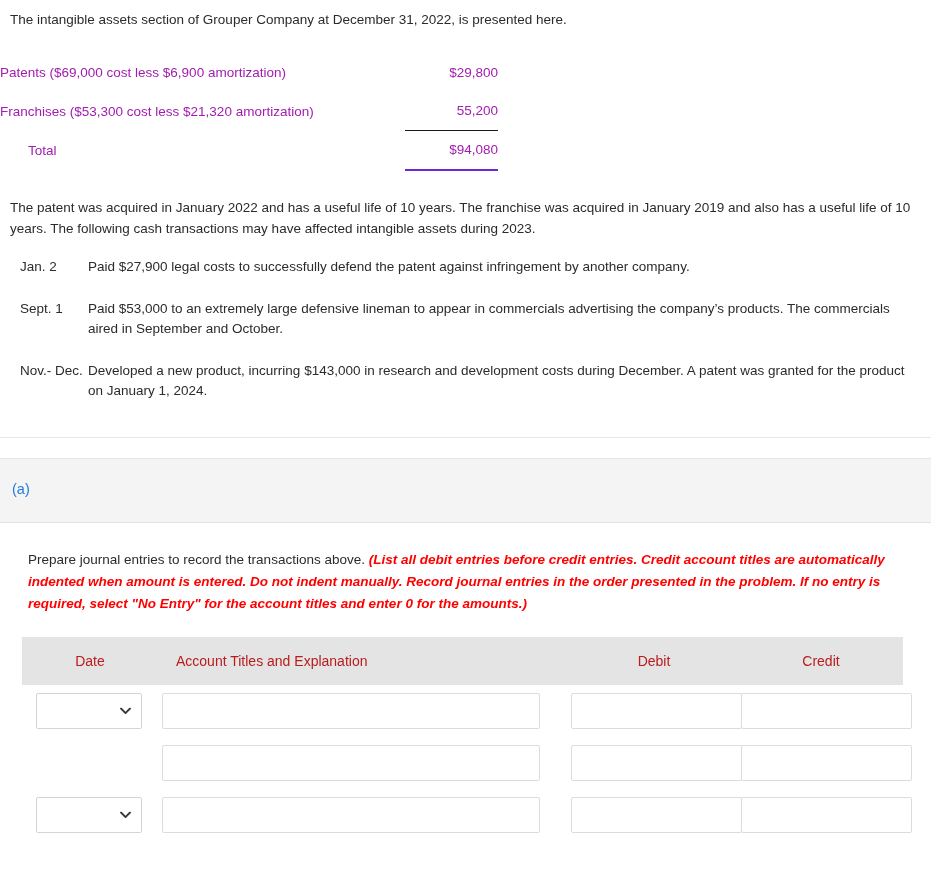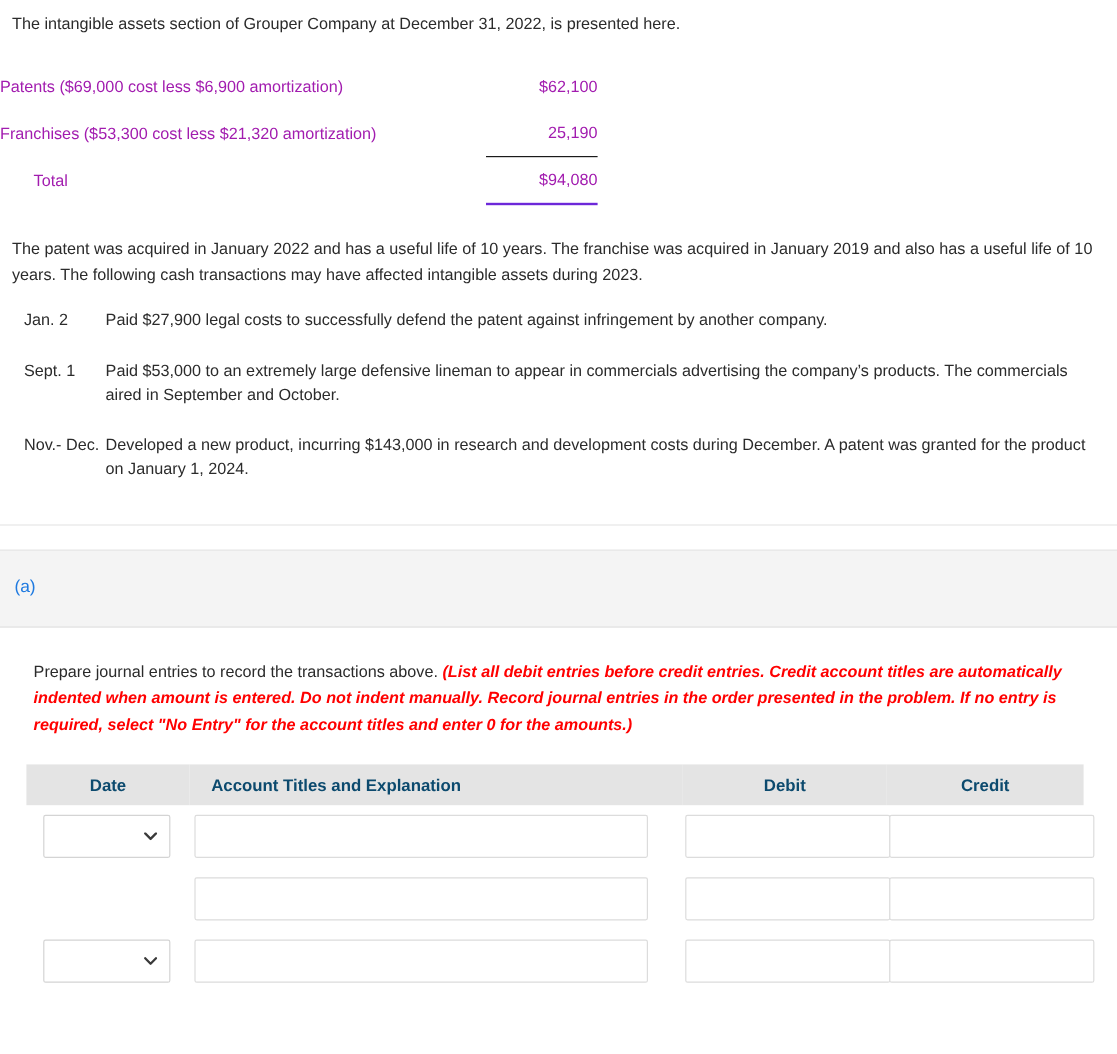--- a/index.html
+++ b/index.html
@@ -109,23 +109,23 @@
   .journal {
     margin-top: 22px;
     margin-left: 22px;
     width: 881px;
     border-collapse: collapse;
     table-layout: fixed;
   }
   .journal thead th {
     background: #e4e4e4;
     font-size: 14px;
-    font-weight: bold;
-    color: #0c4a6e;
-    height: 34px;
+    font-weight: normal;
+    color: #b91c1c;
+    height: 48px;
     padding: 0;
     text-align: center;
   }
   .col-date   { width: 136px; }
   .col-acct   { width: 411px; }
   .col-debit  { width: 170px; }
   .col-credit { width: 164px; }
 
   .journal tbody td { padding: 0; height: 52px; vertical-align: middle; }
 
@@ -176,25 +176,25 @@
 <body>
 
 <div class="page">
 
   <div class="intro">The intangible assets section of Grouper Company at December 31, 2022, is presented here.</div>
 
   <table class="intangibles">
     <tbody>
       <tr>
         <td class="lbl-cell">Patents ($69,000 cost less $6,900 amortization)</td>
-        <td class="amt-cell">$62,100</td>
+        <td class="amt-cell">$29,800</td>
       </tr>
       <tr>
         <td class="lbl-cell">Franchises ($53,300 cost less $21,320 amortization)</td>
-        <td class="amt-cell rule-single">25,190</td>
+        <td class="amt-cell rule-single">55,200</td>
       </tr>
       <tr>
         <td class="lbl-cell indent">Total</td>
         <td class="amt-cell rule-double">$94,080</td>
       </tr>
     </tbody>
   </table>
 
   <div class="body-para">The patent was acquired in January 2022 and has a useful life of 10 years. The franchise was acquired in January 2019 and also has a useful life of 10 years. The following cash transactions may have affected intangible assets during 2023.</div>
 

